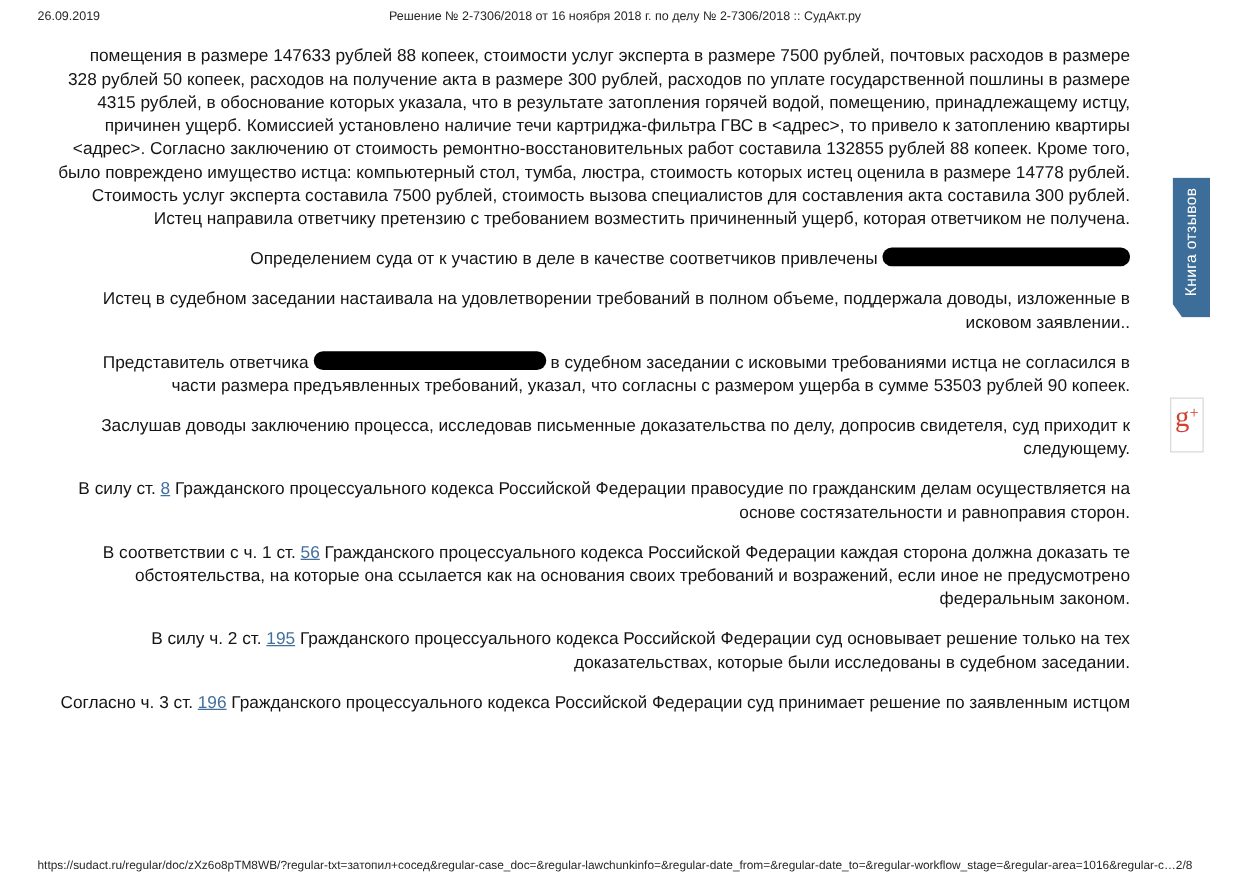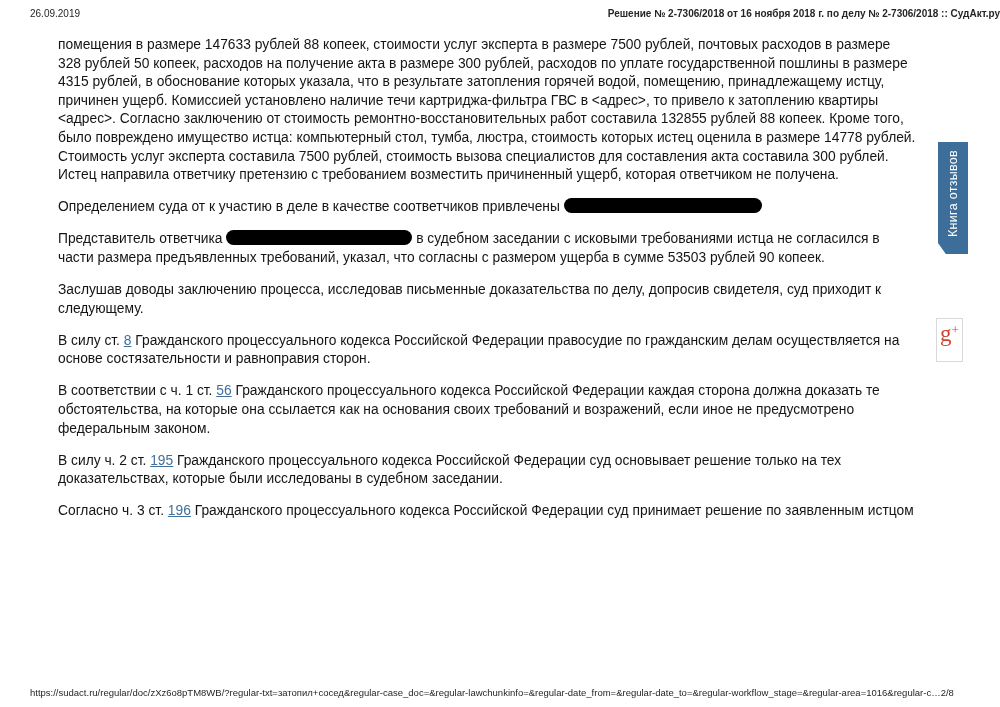--- a/index.html
+++ b/index.html
@@ -10,31 +10,31 @@
     position: relative;
     overflow: hidden;
     color: #111;
   }
   
   .print-header {
     position: absolute; top: 8px; left: 0; right: 0;
     font-size: 10px; color: #262626;
   }
   .print-header .date { position: absolute; left: 30px; top: 0; }
-  .print-header .title { display: block; text-align: right; font-weight: bold; }
+  .print-header .title { display: block; text-align: center; }
   .print-footer {
     position: absolute; bottom: 9px; left: 30px; right: 25px;
     display: flex; justify-content: flex-start;
     font-size: 9.5px; color: #262626; white-space: nowrap;
   }
   .print-footer .url { overflow: hidden; text-overflow: ellipsis; max-width: 920px; }
   
   .doc-body {
-    position: absolute; left: 58px; top: 36px; width: 858px;
-    font-size: 13.8px; line-height: 18.6px; color: #141414;
+    position: absolute; left: 46px; top: 36px; width: 858px;
+    font-size: 13.8px; line-height: 18.6px; color: #141414; text-align: right;
   }
   .doc-body p { margin: 0 0 13.5px 0; }
   a.law-link { color: #416f9b; text-decoration: underline; cursor: pointer; }
   .redacted {
     display: inline-block; background: #000;
     height: 15px; border-radius: 8px;
     vertical-align: -2px;
   }
   .redacted.tall { height: 18px; border-radius: 5px; vertical-align: -4px; }
   
@@ -72,20 +72,21 @@
 <body>
 
 <div class="print-header">
   <span class="date">26.09.2019</span>
   <span class="title">Решение № 2-7306/2018 от 16 ноября 2018 г. по делу № 2-7306/2018 :: СудАкт.ру</span>
 </div>
 
 <div class="doc-body">
     <p>помещения в размере 147633 рублей 88 копеек, стоимости услуг эксперта в размере 7500 рублей, почтовых расходов в размере 328 рублей 50 копеек, расходов на получение акта в размере 300 рублей, расходов по уплате государственной пошлины в размере 4315 рублей, в обоснование которых указала, что в результате затопления горячей водой, помещению, принадлежащему истцу, причинен ущерб. Комиссией установлено наличие течи картриджа-фильтра ГВС в &lt;адрес&gt;, то привело к затоплению квартиры &lt;адрес&gt;. Согласно заключению от стоимость ремонтно-восстановительных работ составила 132855 рублей 88 копеек. Кроме того, было повреждено имущество истца: компьютерный стол, тумба, люстра, стоимость которых истец оценила в размере 14778 рублей. Стоимость услуг эксперта составила 7500 рублей, стоимость вызова специалистов для составления акта составила 300 рублей. Истец направила ответчику претензию с требованием возместить причиненный ущерб, которая ответчиком не получена.</p>
     <p>Определением суда от к участию в деле в качестве соответчиков привлечены <span class="redacted" style="width: 198px;"></span></p>
+    <p>Истец в судебном заседании настаивала на удовлетворении требований в полном объеме, поддержала доводы, изложенные в исковом заявлении..</p>
     <p>Представитель ответчика <span class="redacted" style="width: 186px;"></span> в судебном заседании с исковыми требованиями истца не согласился в части размера предъявленных требований, указал, что согласны с размером ущерба в сумме 53503 рублей 90 копеек.</p>
     <p>Заслушав доводы заключению процесса, исследовав письменные доказательства по делу, допросив свидетеля, суд приходит к следующему.</p>
     <p>В силу ст. <a class="law-link" href="#">8</a> Гражданского процессуального кодекса Российской Федерации правосудие по гражданским делам осуществляется на основе состязательности и равноправия сторон.</p>
     <p>В соответствии с ч. 1 ст. <a class="law-link" href="#">56</a> Гражданского процессуального кодекса Российской Федерации каждая сторона должна доказать те обстоятельства, на которые она ссылается как на основания своих требований и возражений, если иное не предусмотрено федеральным законом.</p>
     <p>В силу ч. 2 ст. <a class="law-link" href="#">195</a> Гражданского процессуального кодекса Российской Федерации суд основывает решение только на тех доказательствах, которые были исследованы в судебном заседании.</p>
     <p>Согласно ч. 3 ст. <a class="law-link" href="#">196</a> Гражданского процессуального кодекса Российской Федерации суд принимает решение по заявленным истцом</p>
   </div>
 
 <div class="feedback-tab">
   <span class="tab-label">Книга отзывов</span>

